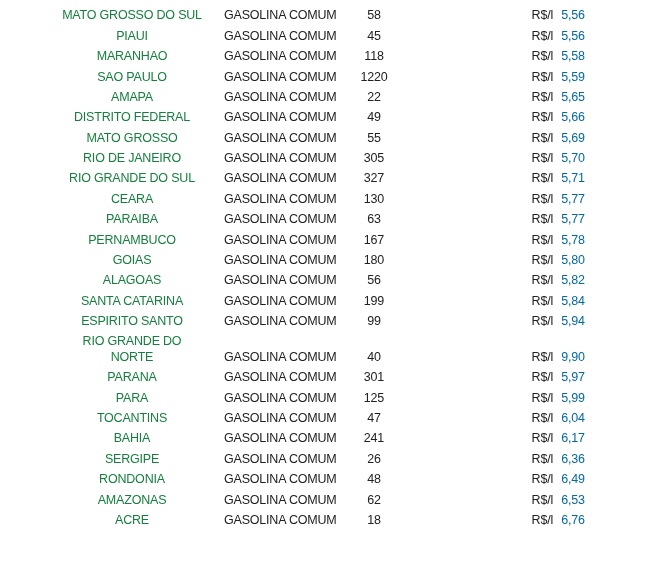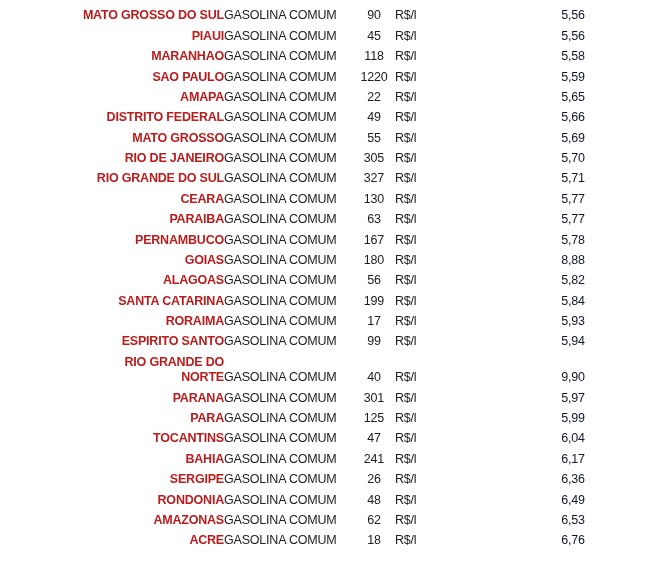--- a/index.html
+++ b/index.html
@@ -24,63 +24,63 @@
     padding: 2.45px 0;
     line-height: 15.5px;
     font-size: 12.5px;
     letter-spacing: -0.2px;
     vertical-align: bottom;
     border: none;
     overflow: hidden;
   }
   td.col-state {
     width: 184px;
-    text-align: right;
-    font-weight: bold;
-    color: #b91c1c;
+    text-align: center;
+    font-weight: normal;
+    color: #15803d;
     white-space: pre-line; 
   }
   td.col-product {
     width: 129px;
     text-align: left;
     color: #212121;
     margin-left: 20px;
   }
   td.col-count {
     width: 42px;
     text-align: center;
     color: #212121;
   }
   td.col-unit {
     width: 158px;
-    text-align: left;
+    text-align: right;
     color: #212121;
   }
   td.col-price {
     width: 40px;
     text-align: center;
-    color: #0f172a;
+    color: #0369a1;
   }
 </style>
 </head>
 <body>
 
 <table class="fuel-table">
   <colgroup>
     <col style="width:184px">
     <col style="width:129px">
     <col style="width:42px">
     <col style="width:158px">
     <col style="width:40px">
   </colgroup>
   <tbody>
   <tr>
     <td class="col-state">MATO GROSSO DO SUL</td>
     <td class="col-product">GASOLINA COMUM</td>
-    <td class="col-count">90</td>
+    <td class="col-count">58</td>
     <td class="col-unit">R$/l</td>
     <td class="col-price">5,56</td>
   </tr>
 
   <tr>
     <td class="col-state">PIAUI</td>
     <td class="col-product">GASOLINA COMUM</td>
     <td class="col-count">45</td>
     <td class="col-unit">R$/l</td>
     <td class="col-price">5,56</td>
@@ -165,46 +165,39 @@
     <td class="col-count">167</td>
     <td class="col-unit">R$/l</td>
     <td class="col-price">5,78</td>
   </tr>
 
   <tr>
     <td class="col-state">GOIAS</td>
     <td class="col-product">GASOLINA COMUM</td>
     <td class="col-count">180</td>
     <td class="col-unit">R$/l</td>
-    <td class="col-price">8,88</td>
+    <td class="col-price">5,80</td>
   </tr>
 
   <tr>
     <td class="col-state">ALAGOAS</td>
     <td class="col-product">GASOLINA COMUM</td>
     <td class="col-count">56</td>
     <td class="col-unit">R$/l</td>
     <td class="col-price">5,82</td>
   </tr>
 
   <tr>
     <td class="col-state">SANTA CATARINA</td>
     <td class="col-product">GASOLINA COMUM</td>
     <td class="col-count">199</td>
     <td class="col-unit">R$/l</td>
     <td class="col-price">5,84</td>
   </tr>
 
-  <tr>
-    <td class="col-state">RORAIMA</td>
-    <td class="col-product">GASOLINA COMUM</td>
-    <td class="col-count">17</td>
-    <td class="col-unit">R$/l</td>
-    <td class="col-price">5,93</td>
-  </tr>
 
   <tr>
     <td class="col-state">ESPIRITO SANTO</td>
     <td class="col-product">GASOLINA COMUM</td>
     <td class="col-count">99</td>
     <td class="col-unit">R$/l</td>
     <td class="col-price">5,94</td>
   </tr>
 
   <tr>

